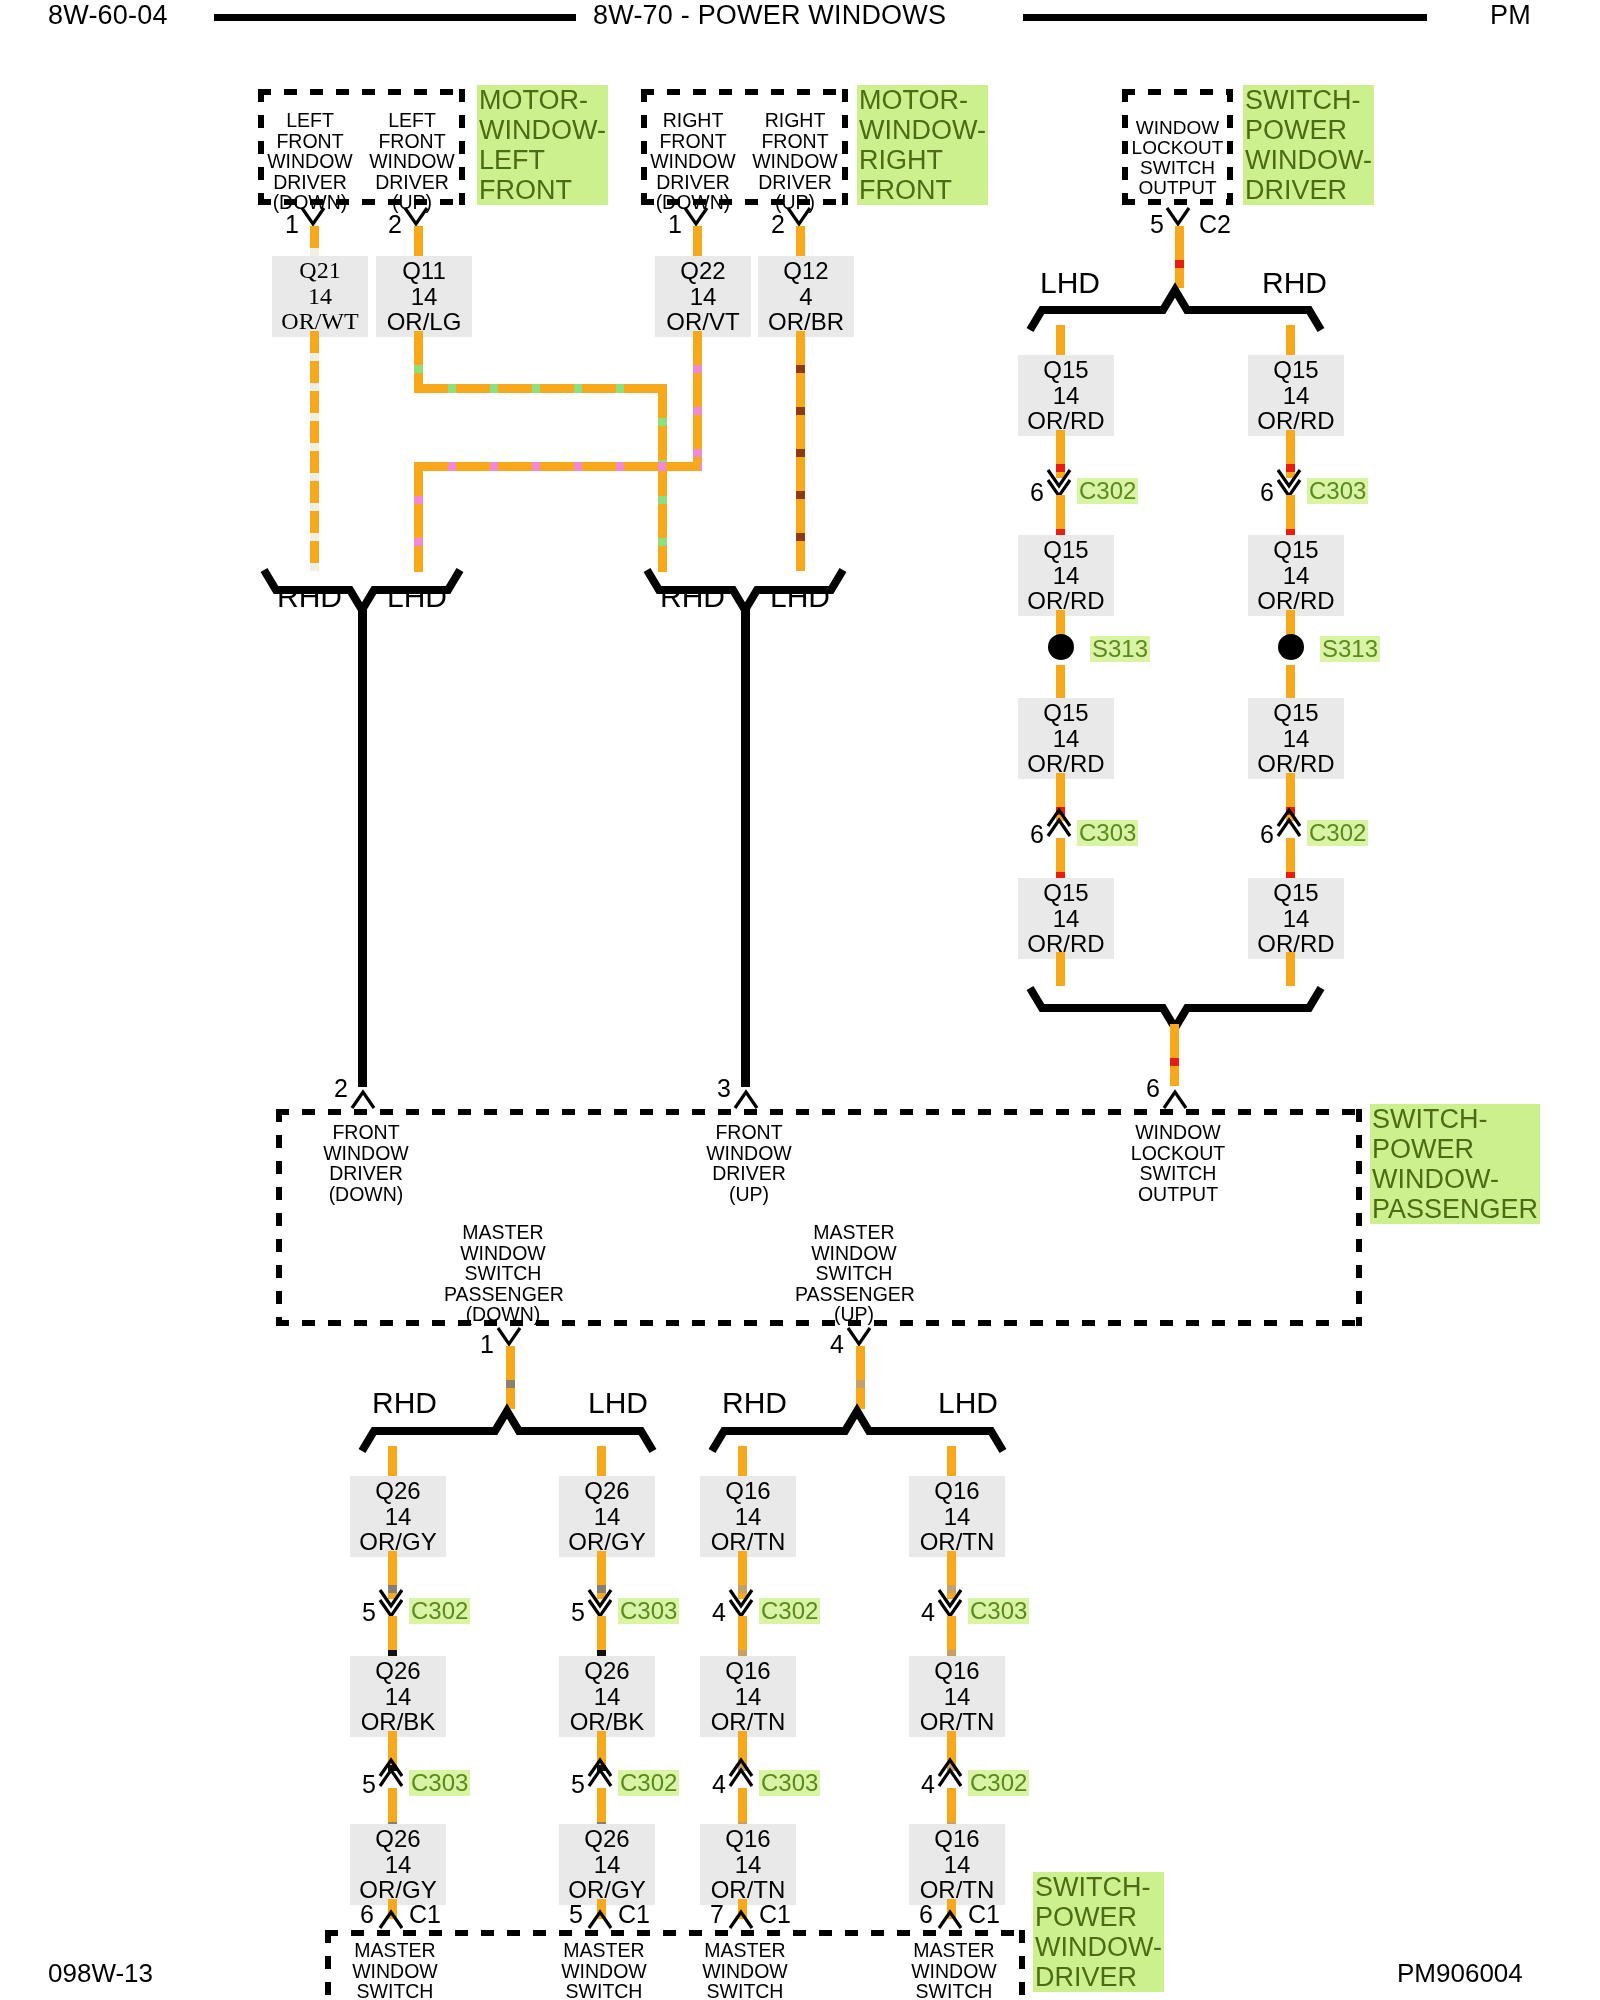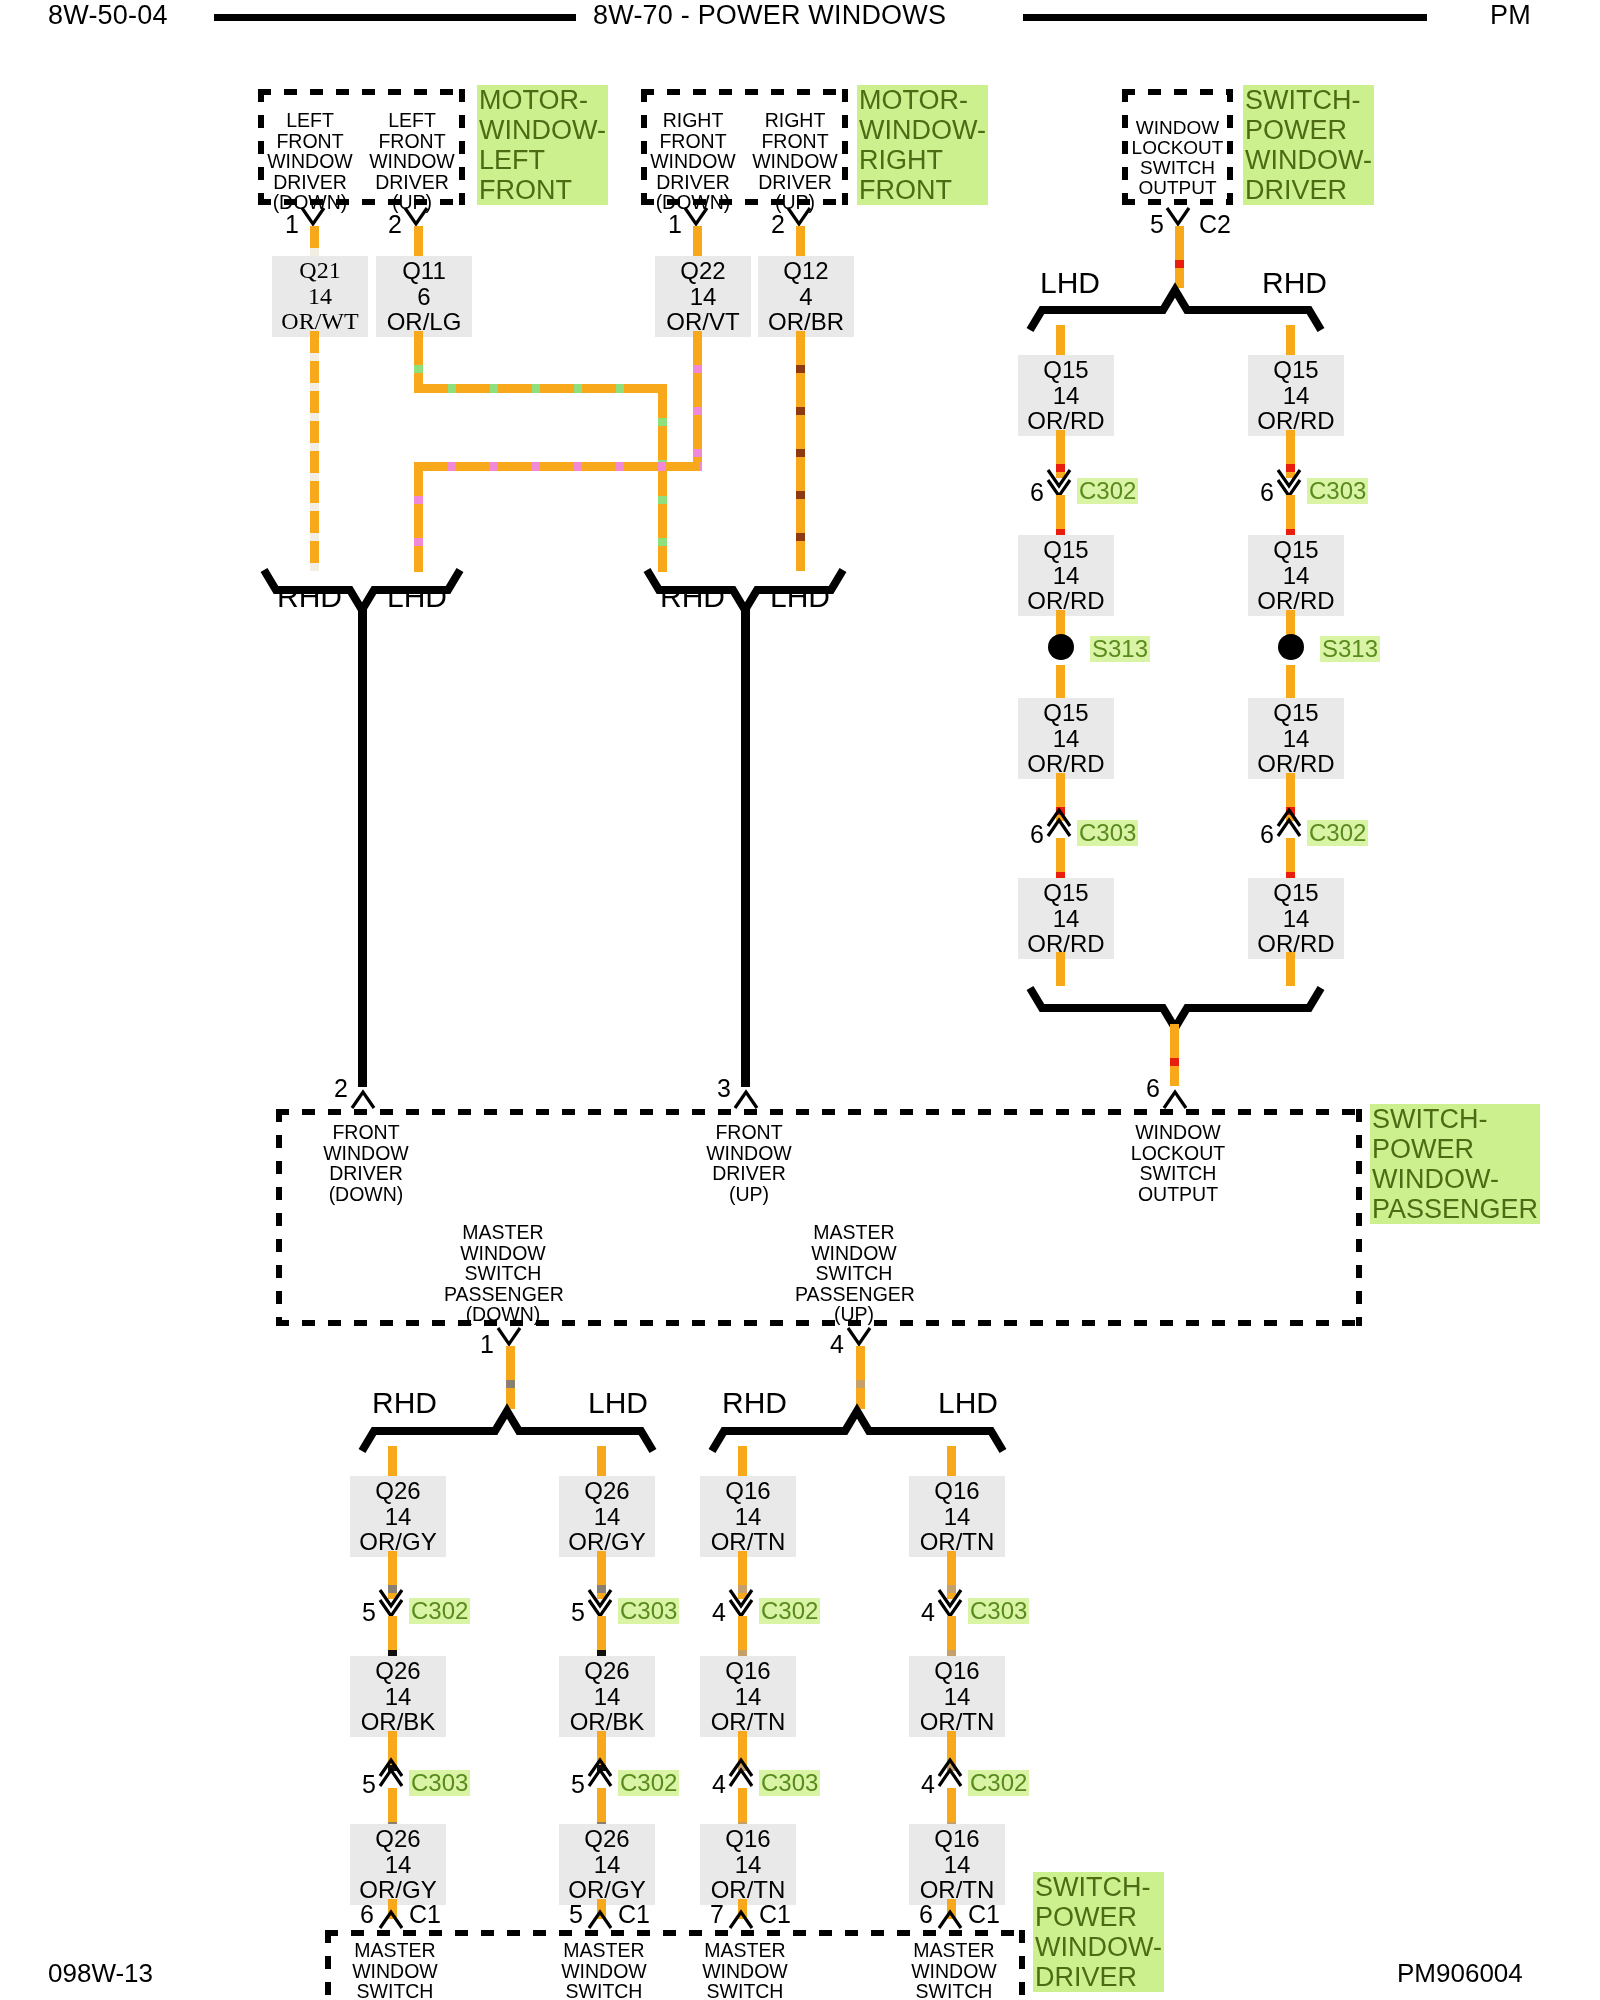--- a/index.html
+++ b/index.html
@@ -87,21 +87,21 @@
   
   .ftr{position:absolute;font-size:26px;white-space:nowrap;}
 
   svg{position:absolute;overflow:visible;}
 </style>
 </head>
 <body>
 
 <div class="stage">
 
-  <div class="abs hdr-text" style="left:48px;top:0px;">8W-50-04</div>
+  <div class="abs hdr-text" style="left:48px;top:0px;">8W-60-04</div>
   <div class="abs hdr-rule" style="left:214px;top:14px;width:362px;"></div>
   <div class="abs hdr-text" style="left:593px;top:0px;">8W-70 - POWER WINDOWS</div>
   <div class="abs hdr-rule" style="left:1023px;top:14px;width:404px;"></div>
   <div class="abs hdr-text" style="left:1490px;top:0px;">PM</div>
 
   <div class="abs dash-box" style="left:258px;top:89px;width:207px;height:116px;"></div>
   <div class="comp-label" style="left:262px;top:110px;width:96px;">LEFT
 FRONT
 WINDOW
 DRIVER
@@ -167,21 +167,21 @@
   <div class="conn-id" style="left:1199px;top:212px;">C2</div>
 
   <div class="wire wv w-or-wt" style="left:310px;top:226px;height:32px;"></div>
   <div class="wirelbl" style="left:272px;top:256px;width:84px;font-family:Liberation Serif, serif;">Q21
 14
 OR/WT</div>
   <div class="wire wv w-or-wt" style="left:310px;top:331px;height:240px;"></div>
 
   <div class="wire wv w-or-lg-v" style="left:414px;top:226px;height:32px;"></div>
   <div class="wirelbl" style="left:376px;top:256px;width:84px;">Q11
-6
+14
 OR/LG</div>
   <div class="wire wv w-or-lg-v" style="left:414px;top:331px;height:53px;"></div>
   <div class="wire wh w-or-lg-h" style="left:414px;top:384px;width:253px;"></div>
   <div class="wire wv w-or-lg-v" style="left:658px;top:384px;height:145px;"></div>
   <div class="wire wv w-or-lg-v" style="left:658px;top:462px;height:110px;"></div>
 
   <div class="wire wv w-or-vt-v" style="left:693px;top:226px;height:32px;"></div>
   <div class="wirelbl" style="left:655px;top:256px;width:84px;">Q22
 14
 OR/VT</div>

